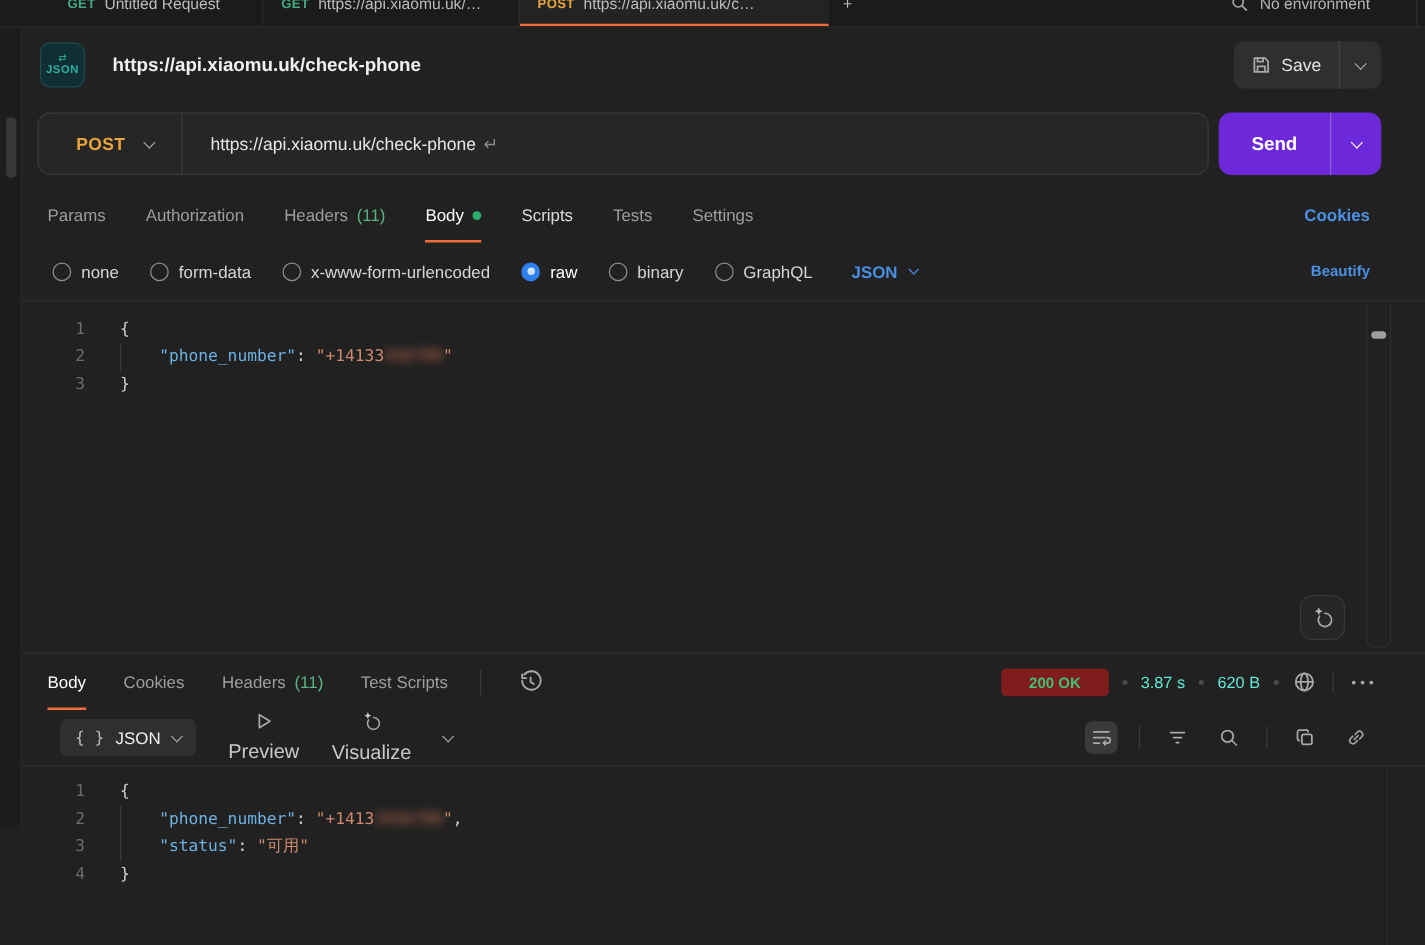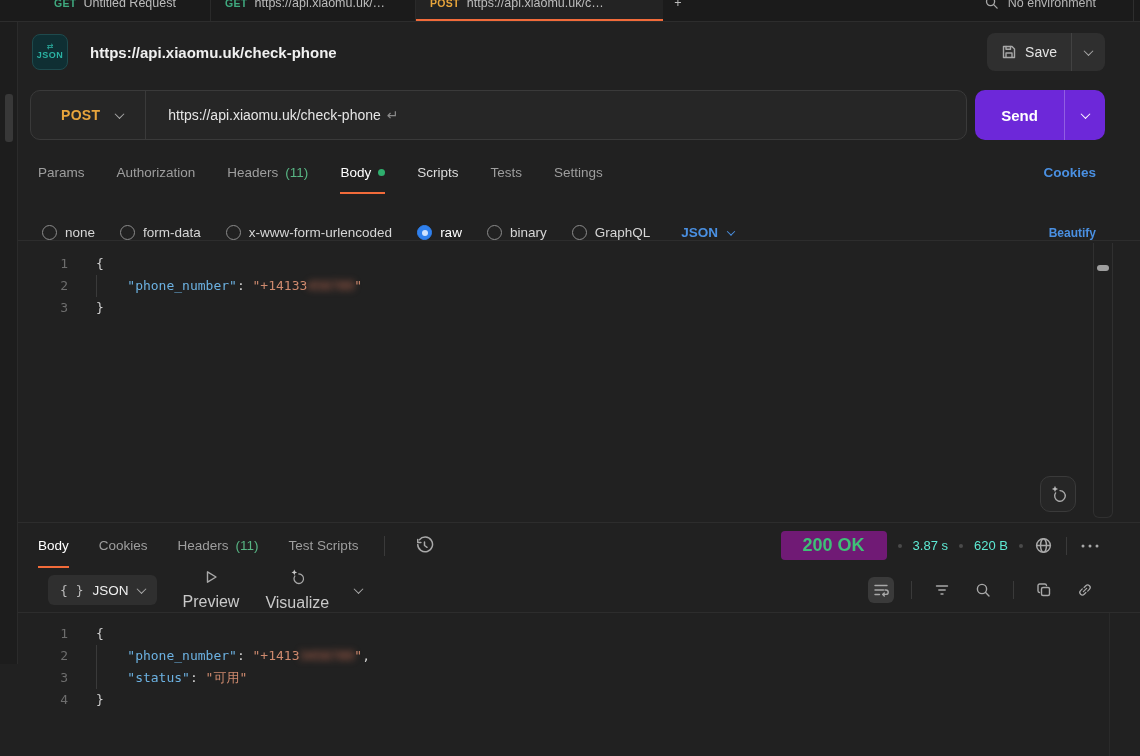--- a/index.html
+++ b/index.html
@@ -66,21 +66,21 @@
   .rtab { position:relative; display:flex; align-items:center; gap:7px; font-size:13.5px;
           color:#9e9e9e; cursor:pointer; }
   .rtab.bright .rtl { color:#dcdcdc; }
   .rtab.active .rtl { color:#ffffff; }
   .rtab.active::after { content:""; position:absolute; left:0; right:0; bottom:0; height:2px; background:#F26B3A; }
   .cnt { color:#58B584; }
   .dot-green { width:7px; height:7px; border-radius:50%; background:#2EAE6D; }
   .cookies { margin-left:auto; align-self:center; color:#4A90E2; font-size:13.5px; font-weight:bold; cursor:pointer; }
 
   
-  .body-type-row { height:46px; display:flex; align-items:flex-end; gap:25px; padding:0 44px 0 24px; }
+  .body-type-row { height:46px; display:flex; align-items:center; gap:25px; padding:0 44px 0 24px; }
   .ropt { display:flex; align-items:center; gap:8px; cursor:pointer; }
   .rdo { width:15px; height:15px; border-radius:50%; border:1.5px solid #8b8b8b; position:relative; }
   .ropt.sel .rdo { border-color:#2F80ED; background:#2F80ED; }
   .ropt.sel .rdo::after { content:""; position:absolute; inset:3.5px; border-radius:50%; background:#cfe3ff; }
   .rlabel { font-size:13.5px; color:#d6d6d6; }
   .ropt.sel .rlabel { color:#ffffff; }
   .lang-dd { display:flex; align-items:center; gap:10px; margin-left:6px; cursor:pointer; }
   .lang-txt { color:#4A90E2; font-size:13.5px; font-weight:bold; }
   .beautify { margin-left:auto; color:#4A90E2; font-size:12px; font-weight:bold; cursor:pointer; }
 
@@ -103,21 +103,21 @@
                  background:#262626; border:1px solid #3a3a3a; display:flex; align-items:center;
                  justify-content:center; cursor:pointer; }
   .rtrack { position:absolute; right:30px; top:0; bottom:0; border-left:1px solid #2a2a2a; }
 
   
   .resp-header { height:46px; border-top:1px solid #2d2d2d; display:flex; align-items:stretch;
                  gap:30px; padding:0 40px 0 20px; }
   .resp-left-div { width:1px; background:#3a3a3a; align-self:center; height:20px; margin-left:-4px; }
   .icon-btn { display:flex; align-items:center; justify-content:center; align-self:center; cursor:pointer; }
   .resp-meta { margin-left:auto; display:flex; align-items:center; gap:11px; }
-  .status-badge { background:#701a75; color:#3FBF77; font-size:18px; font-weight:bold;
+  .status-badge { background:#7f1d1d; color:#3FBF77; font-size:12px; font-weight:bold;
                   padding:4px 22px; border-radius:4px; }
   .meta-txt { color:#5eead4; font-size:13px; }
   .sep-dot { width:4px; height:4px; border-radius:50%; background:#4a4a4a; }
   .meta-div { width:1px; height:18px; background:#3a3a3a; margin:0 2px; }
 
   
   .resp-toolbar { height:44px; display:flex; align-items:center; gap:26px; padding:0 42px 0 30px; }
   .json-btn { height:30px; background:#2f2f2f; border-radius:6px; display:flex; align-items:center;
               gap:9px; padding:0 12px; cursor:pointer; }
   .braces { color:#bbbbbb; font-family:"DejaVu Sans Mono", monospace; font-size:13px; }

